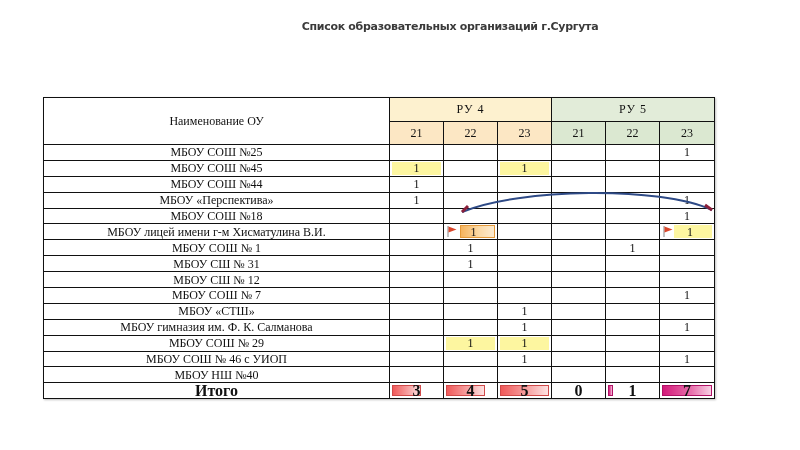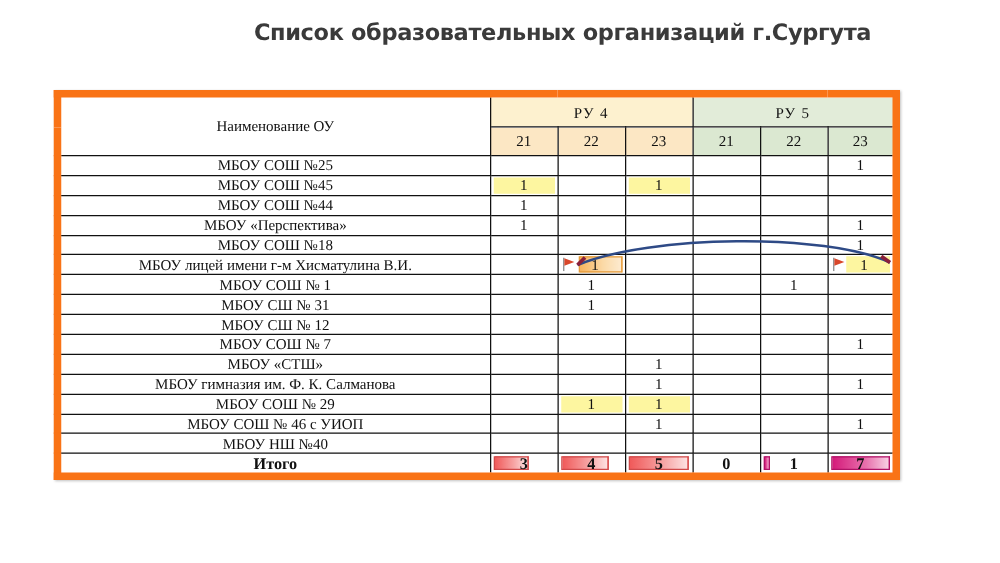--- a/index.html
+++ b/index.html
@@ -3,29 +3,29 @@
 <meta charset="utf-8">
 <style>
   html, body { margin: 0; padding: 0; }
   body {
     width: 800px; height: 450px; background: #ffffff; position: relative; overflow: hidden;
     font-family: "Liberation Serif", serif; color: #111;
   }
   .title {
     position: absolute; left: 100px; top: 14px; width: 700px; text-align: center;
     font-family: "DejaVu Sans", sans-serif; font-weight: bold; color: #3a3a3a;
-    font-size: 18px; line-height: 25px; letter-spacing: -0.3px;
+    font-size: 11px; line-height: 25px; letter-spacing: -0.3px;
   }
   .title div { white-space: nowrap; }
 
   table.grid {
-    position: absolute; left: 43px; top: 72px;
+    position: absolute; left: 43px; top: 97px;
     border-collapse: collapse; table-layout: fixed;
     width: 671px;
-    border: 6px solid #f97316;
+    border: 1px solid #f97316;
     box-shadow: 1px 1px 2px rgba(0,0,0,0.25);
   }
   table.grid td, table.grid th {
     border: 1.5px solid #111;
     padding: 0; height: 14.9px; line-height: 14px;
     font-size: 12px; text-align: center; overflow: hidden; white-space: nowrap;
     font-weight: normal;
   }
   th.name-head { font-size: 12px; height: 30px; background: #fff; }
   th.grp { height: 30px; font-weight: bold; font-size: 13px; letter-spacing: 1px; margin-top: 40px; }
@@ -38,21 +38,21 @@
   td.val { position: relative; }
   td.val .fill { position: absolute; left: 2px; right: 2px; top: 1px; bottom: 1px; }
   td.val .txt { position: relative; z-index: 2; }
   .hl-yellow { background: #fdf6a0; }
   .hl-orange { background: linear-gradient(90deg, #f6b45e 0%, #fbd9a6 55%, #fdebd0 100%); border: 1px solid #e59a3a; }
   .hl-yellow-partial { background: #fdf6a0; left: 14px !important; }
   .hl-orange.partial { left: 16px !important; }
   .flag {
     position: absolute; left: 3px; top: 2px; width: 10px; height: 11px; z-index: 3;
   }
-  tr.total td { font-weight: bold; font-size: 13px; }
+  tr.total td { font-weight: bold; font-size: 16px; }
   .bar {
     position: absolute; left: 2px; top: 2px; bottom: 2px; border: 1px solid #d04a4a;
   }
   .bar.red { background: linear-gradient(90deg, #f05a5a 0%, #f7a7a7 60%, #fde2e2 100%); }
   .bar.mag { background: linear-gradient(90deg, #d41a7a 0%, #e872ad 60%, #f7d0e4 100%); border-color: #b01266; }
   svg.arrow { position: absolute; left: 0; top: 0; pointer-events: none; z-index: 5; }
 </style>
 </head>
 <body>
 

